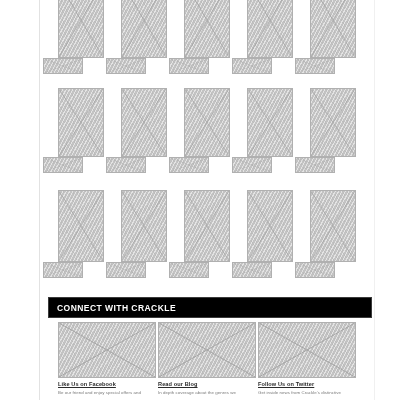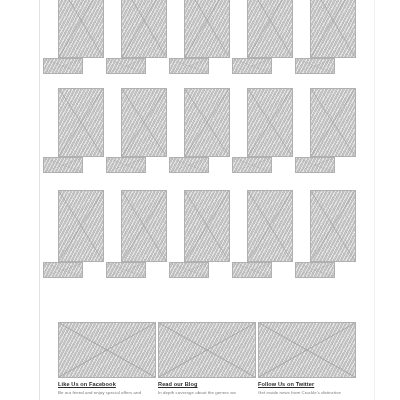--- a/index.html
+++ b/index.html
@@ -315,20 +315,23 @@
         </div>
         <div class="ph subbox" style="left: 295px; top: 262px; width: 40px; height: 16px;">
           <svg preserveAspectRatio="none" viewBox="0 0 100 100">
             <line x1="0" y1="0" x2="100" y2="100"></line>
             <line x1="100" y1="0" x2="0" y2="100"></line>
           </svg>
         </div>
       </div>
     </div>
 
+  <div id="connect-banner">
+    <span class="title">CONNECT WITH CRACKLE</span>
+  </div>
 
   <div id="footer-layer">
       <div class="fcard" style="left: 58px;">
         <div class="thumb">
           <div class="ph wide" style="left: 0px; top: 0px; width: 100%; height: 100%;">
             <svg preserveAspectRatio="none" viewBox="0 0 100 100">
               <line x1="0" y1="0" x2="100" y2="100"></line>
               <line x1="100" y1="0" x2="0" y2="100"></line>
             </svg>
           </div>

